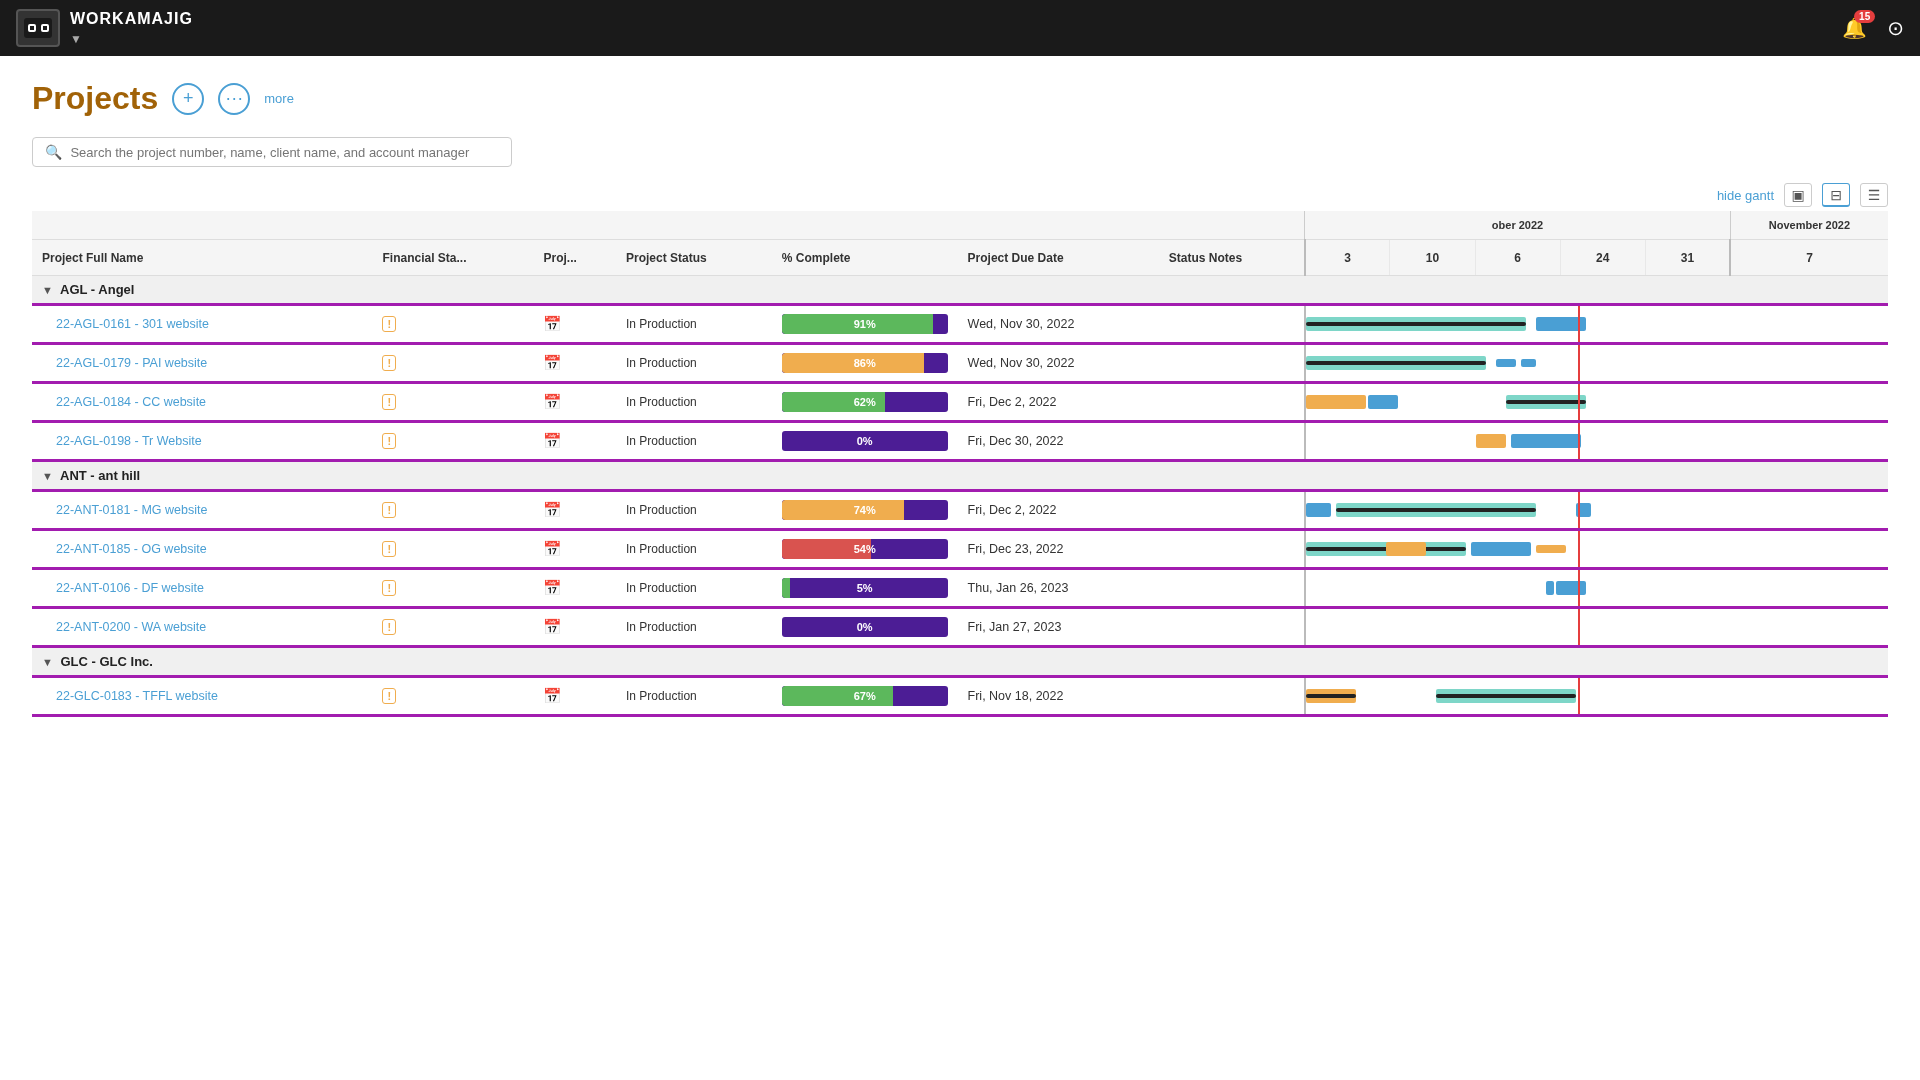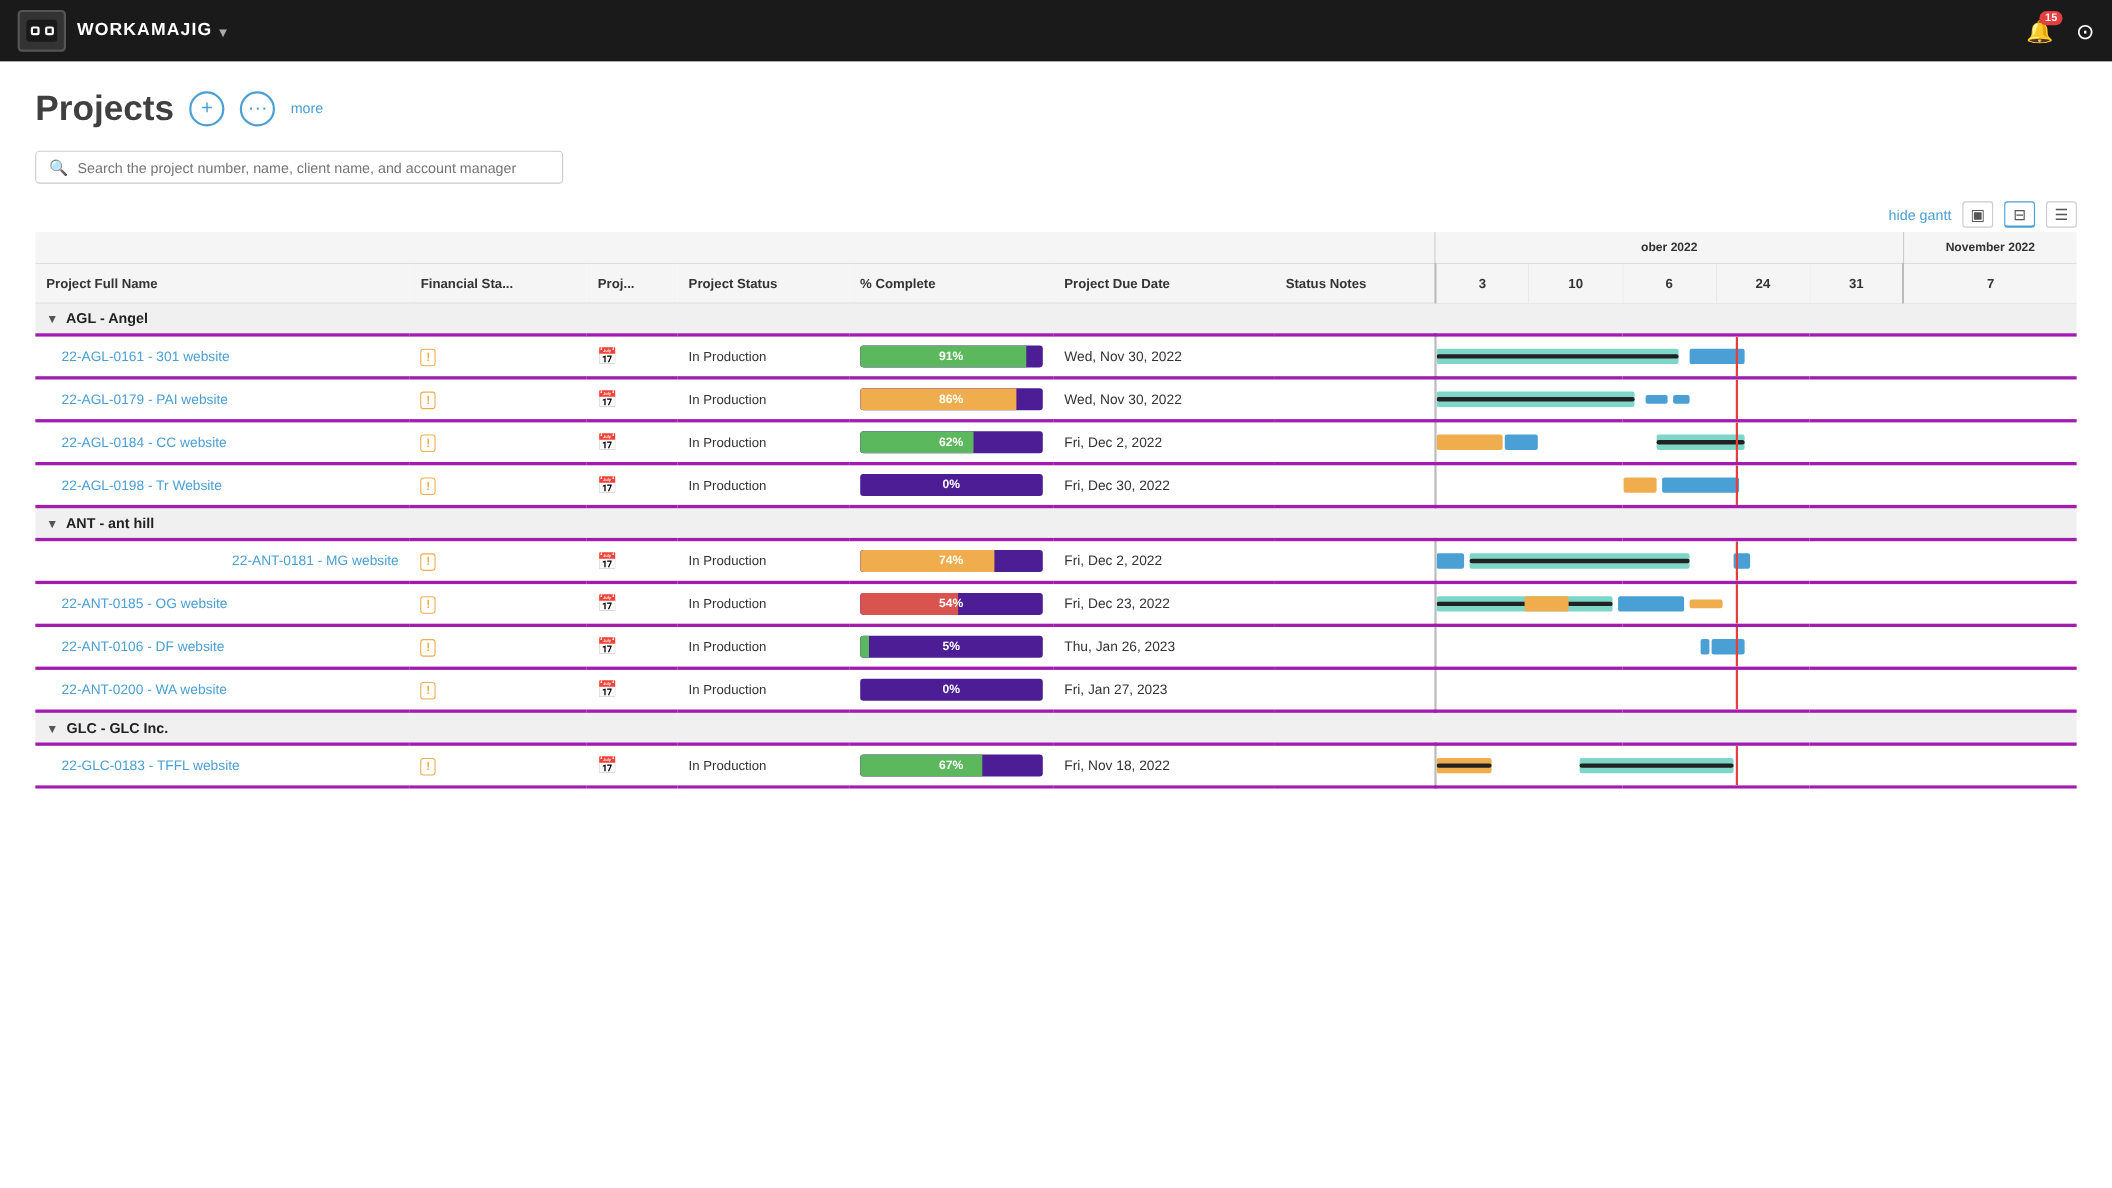--- a/index.html
+++ b/index.html
@@ -32,21 +32,21 @@
     .logo-eye {
       width: 8px; height: 8px;
       border: 2px solid #fff;
       border-radius: 2px;
     }
     .app-name {
       color: #fff;
       font-size: 16px;
       font-weight: 600;
       letter-spacing: 1px;
-      display: flex; align-items: flex-end; gap: 4px;
+      display: flex; align-items: flex-start; gap: 4px; flex-direction: column;
     }
     .app-name .chevron { color: #aaa; font-size: 12px; }
     .top-nav-right { display: flex; align-items: center; gap: 20px; }
     .notif-btn {
       position: relative;
       color: #fff;
       font-size: 20px;
       cursor: pointer;
     }
     .notif-badge {
@@ -61,21 +61,21 @@
       min-width: 18px;
       text-align: center;
     }
     .search-nav-btn { color: #fff; font-size: 20px; cursor: pointer; }
 
     
     .main { padding: 24px 32px; background: #fff; min-height: calc(100vh - 56px); }
 
     
     .page-header { display: flex; align-items: center; gap: 14px; margin-bottom: 20px; }
-    .page-title { font-size: 32px; font-weight: 700; color: #404040; }
+    .page-title { font-size: 32px; font-weight: 700; color: #a16207; }
     .header-btn {
       width: 32px; height: 32px;
       border-radius: 50%;
       border: 2.5px solid #4a9fd4;
       display: flex; align-items: center; justify-content: center;
       cursor: pointer;
       color: #4a9fd4;
       font-size: 18px;
       font-weight: 300;
       background: transparent;
@@ -358,21 +358,21 @@
         </div>
       </td>
     </tr>
           <tr class="group-row">
     <td colspan="13">
       <span class="group-toggle">▼</span>
       ANT - ant hill
     </td>
   </tr>
           <tr>
-      <td style="padding-left:24px;text-align:right;">
+      <td style="padding-left:24px;">
         <a class="project-link">22-ANT-0181 - MG website</a>
       </td>
       <td>
         <span style="border:1.5px solid #f0ad4e;color:#f0ad4e;border-radius:3px;padding:1px 4px;font-size:11px;font-weight:700;">!</span>
       </td>
       <td><span style="color:#f0ad4e;font-size:15px;">📅</span></td>
       <td class="status-text">In Production</td>
       <td>
         <div class="progress-bar-wrap">
           <div class="progress-bar-fill" style="width:74%;background:#f0ad4e;"></div>

